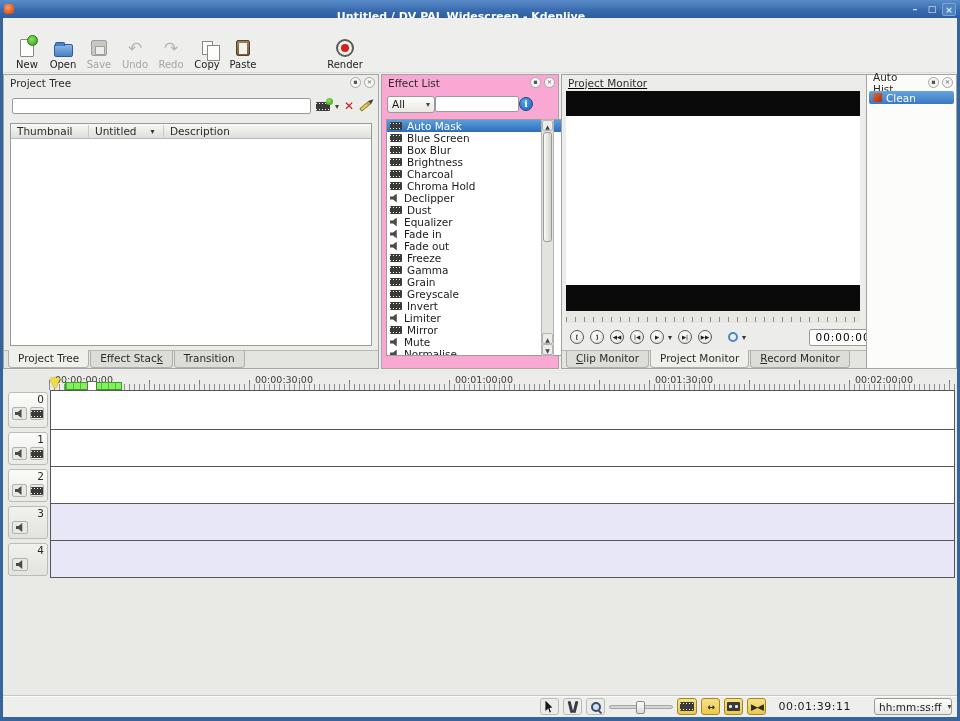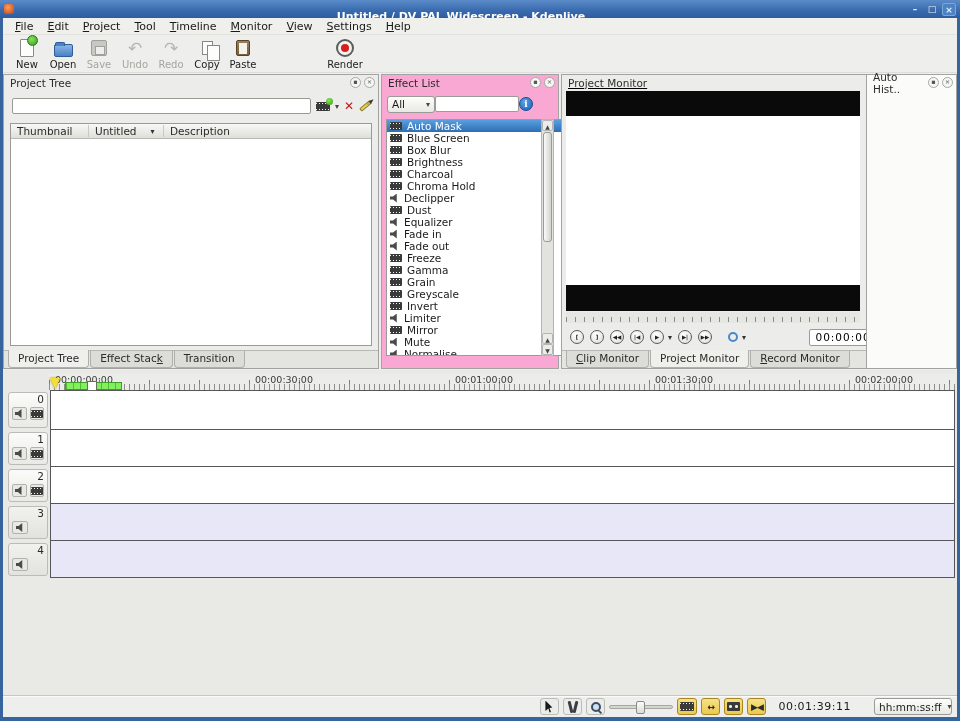--- a/index.html
+++ b/index.html
@@ -199,31 +199,20 @@
     <span class="title">Untitled / DV PAL Widescreen - Kdenlive</span>
     <span class="winbtns">
       <span class="winbtn">–</span>
       <span class="winbtn">□</span>
       <span class="winbtn close">×</span>
     </span>
   </div>
 
   <div class="client"></div>
 
-  <div class="menubar">
-      <span class="menu-item"><u>F</u>ile</span>
-      <span class="menu-item"><u>E</u>dit</span>
-      <span class="menu-item"><u>P</u>roject</span>
-      <span class="menu-item"><u>T</u>ool</span>
-      <span class="menu-item"><u>T</u>imeline</span>
-      <span class="menu-item"><u>M</u>onitor</span>
-      <span class="menu-item"><u>V</u>iew</span>
-      <span class="menu-item"><u>S</u>ettings</span>
-      <span class="menu-item"><u>H</u>elp</span>
-    </div>
 
   <div class="toolbar">
       <div class="tb-btn">
         <span class="tb-ic">
           <span class="ic-new"></span>
         </span>
         <div class="tb-label">New</div>
       </div>
       <div class="tb-btn">
         <span class="tb-ic">
@@ -438,20 +427,26 @@
         <span class="s-tab"><u>R</u>ecord Monitor</span>
       </div>
   </div>
 
   <div class="panel undo-panel">
     <div class="panel-header">
       <span class="panel-title">Auto Hist..</span>
       <span class="mini-btn">▪</span>
       <span class="mini-btn">×</span>
     </div>
+    <div class="undo-list">
+        <div class="undo-item selected">
+          <span class="undo-ic"></span>
+          <span>Clean</span>
+        </div>
+      </div>
   </div>
 
   <div class="timeline">
     <div class="tl-ruler">
       <span class="tl-playhead"></span>
       <span class="tl-zone"></span>
       <span class="tl-zone-handle"></span>
     <span class="tl-label" style="left: 6px;">00:00:00:00</span>
         <span class="tl-label" style="left: 206px;">00:00:30:00</span>
         <span class="tl-label" style="left: 406px;">00:01:00:00</span>

